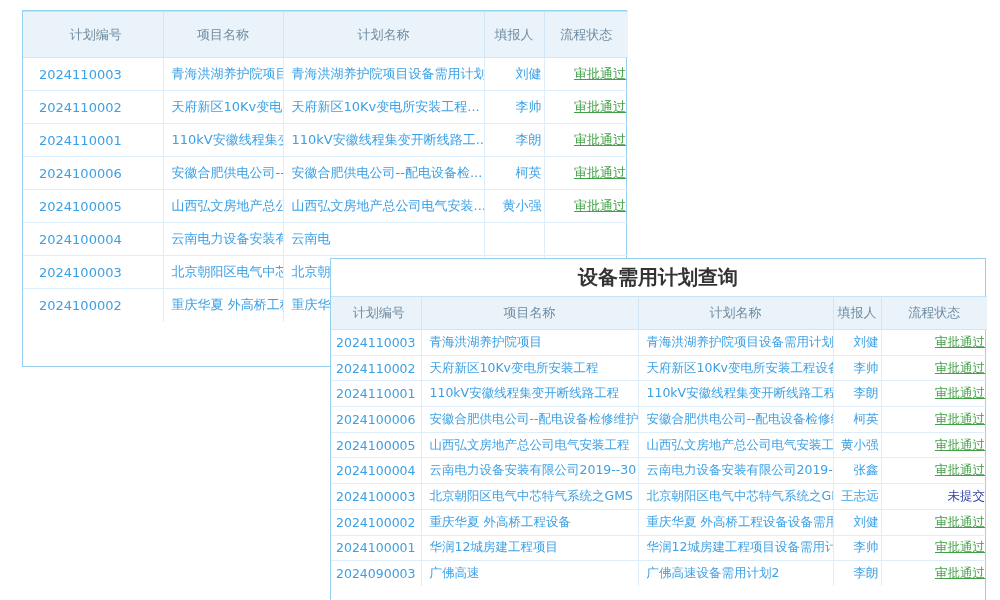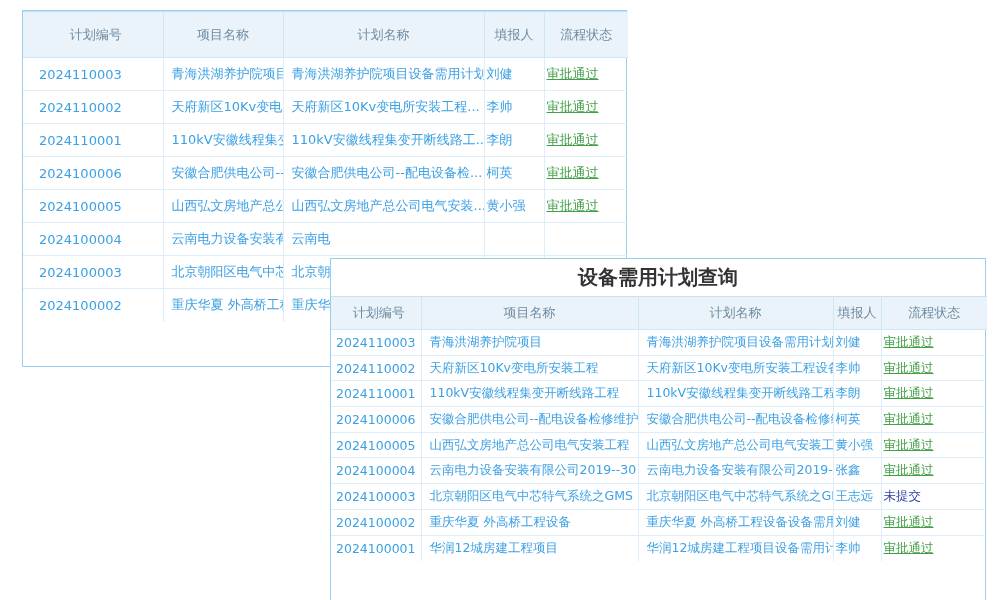--- a/index.html
+++ b/index.html
@@ -40,21 +40,21 @@
   tbody tr:last-child td{border-bottom:none;}
 
   #panel-list th{height:46px;}
   #panel-list td{height:33px;font-size:13px;}
   #panel-query th{height:33px;}
   #panel-query td{height:25.7px;font-size:12.5px;}
 
   td.c-no{text-align:left;padding-left:16px;margin-top:29px;}
   #panel-query td.c-no{text-align:center;padding-left:2px;}
   td.c-proj,td.c-plan{text-align:left;padding-left:8px;margin-left:36px;}
-  td.c-rep,td.c-status{text-align:left;}
+  td.c-rep,td.c-status{text-align:right;}
 
   .st-approved{
     color:var(--status-green,#43a047);
     text-decoration:underline;cursor:pointer;
   }
   .st-notsub{
     color:var(--status-navy,#3340a5);
     margin-top:12px;
   }
 </style>
@@ -216,15 +216,22 @@
           <td class="c-rep">刘健</td>
           <td class="c-status"><span class="st-approved">审批通过</span></td>
         </tr>
         <tr>
           <td class="c-no">2024100001</td>
           <td class="c-proj">华润12城房建工程项目</td>
           <td class="c-plan">华润12城房建工程项目设备需用计划2</td>
           <td class="c-rep">李帅</td>
           <td class="c-status"><span class="st-approved">审批通过</span></td>
         </tr>
+        <tr>
+          <td class="c-no">2024090003</td>
+          <td class="c-proj">广佛高速</td>
+          <td class="c-plan">广佛高速设备需用计划2</td>
+          <td class="c-rep">李朗</td>
+          <td class="c-status"><span class="st-approved">审批通过</span></td>
+        </tr>
       </tbody>
   </table>
 </div>
 
 </body></html>

